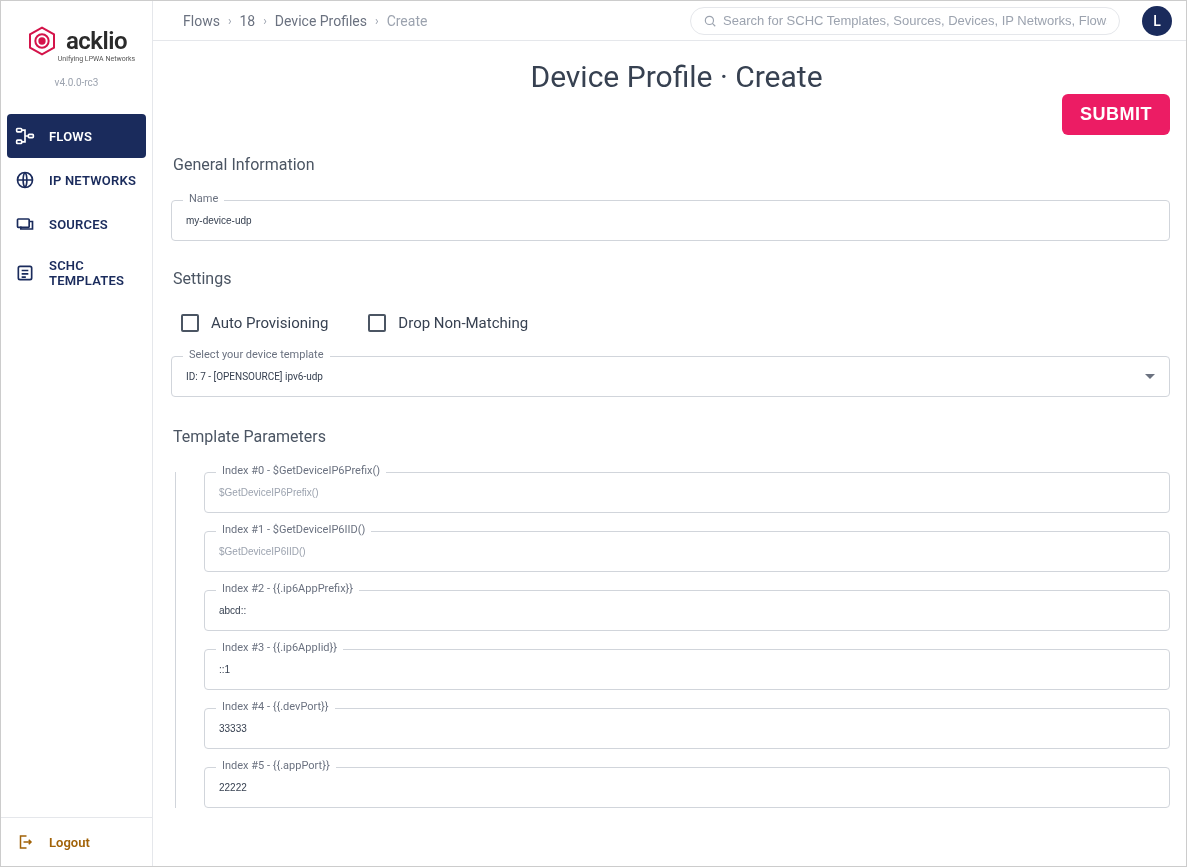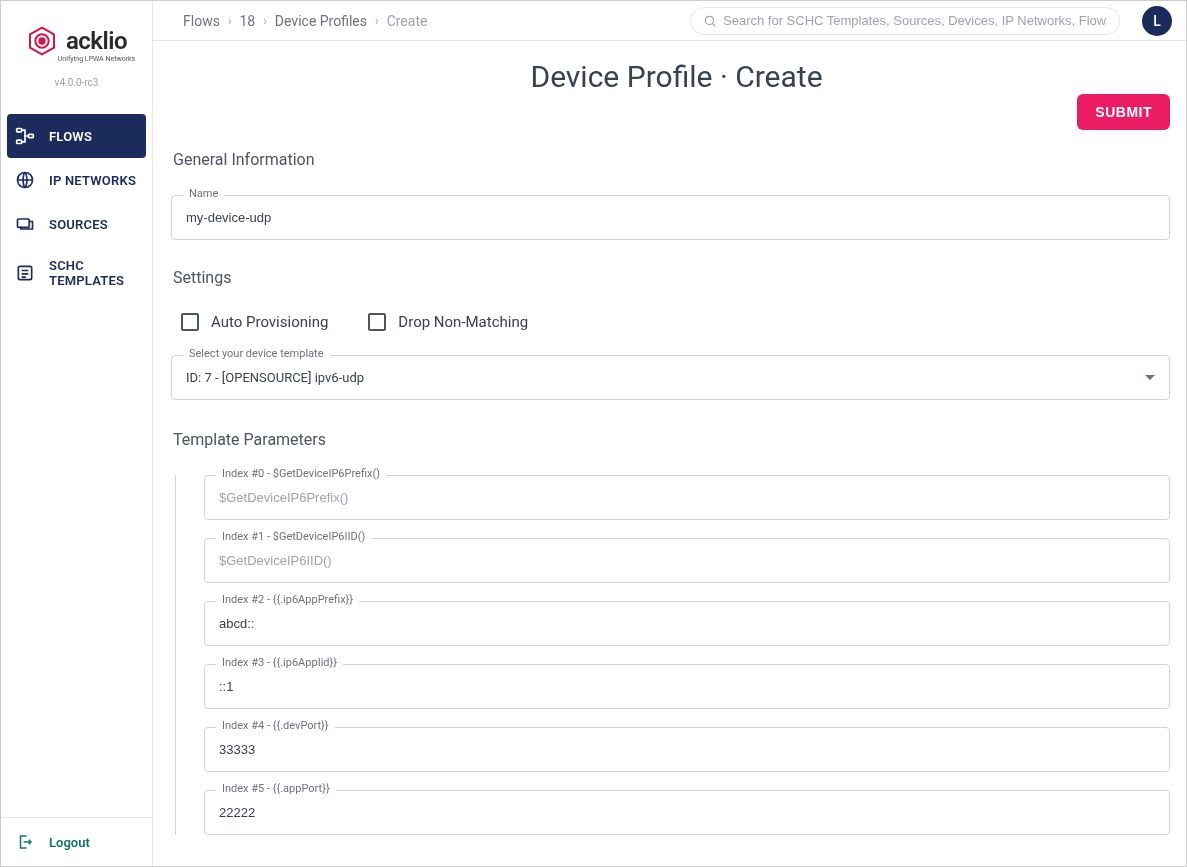--- a/index.html
+++ b/index.html
@@ -80,21 +80,21 @@
     margin-top: auto;
     border-top: 1px solid #e5e7eb;
     padding: 14px 14px;
   }
   .logout {
     display: flex;
     align-items: center;
     gap: 14px;
     font-size: 13px;
     font-weight: 600;
-    color: #0f766e;
+    color: #a16207;
     cursor: pointer;
   }
 
   
   .main {
     flex: 1;
     display: flex;
     flex-direction: column;
     overflow: hidden;
   }
@@ -167,21 +167,21 @@
     font-weight: 400;
     color: #374151;
   }
   .submit-btn {
     margin-left: auto;
     background: #ec1c64;
     color: #fff;
     border: none;
     padding: 10px 18px;
     border-radius: 6px;
-    font-size: 14px;
+    font-size: 18px;
     font-weight: 600;
     letter-spacing: 0.5px;
     cursor: pointer;
   }
 
   .section-title {
     font-size: 16px;
     color: #4b5563;
     margin: 0 0 26px 2px;
     font-weight: 400;
@@ -198,21 +198,21 @@
     background: #fff;
     padding: 0 6px;
     font-size: 11px;
     color: #6b7280;
   }
   .field-input, .field-select {
     width: 100%;
     border: 1px solid #d1d5db;
     border-radius: 4px;
     padding: 14px 14px;
-    font-size: 13px;
+    font-size: 10px;
     color: #374151;
     outline: none;
     background: #fff;
   }
   .field-input::placeholder { color: #9ca3af; }
   .field-select {
     display: flex;
     align-items: center;
     justify-content: space-between;
     cursor: pointer;

